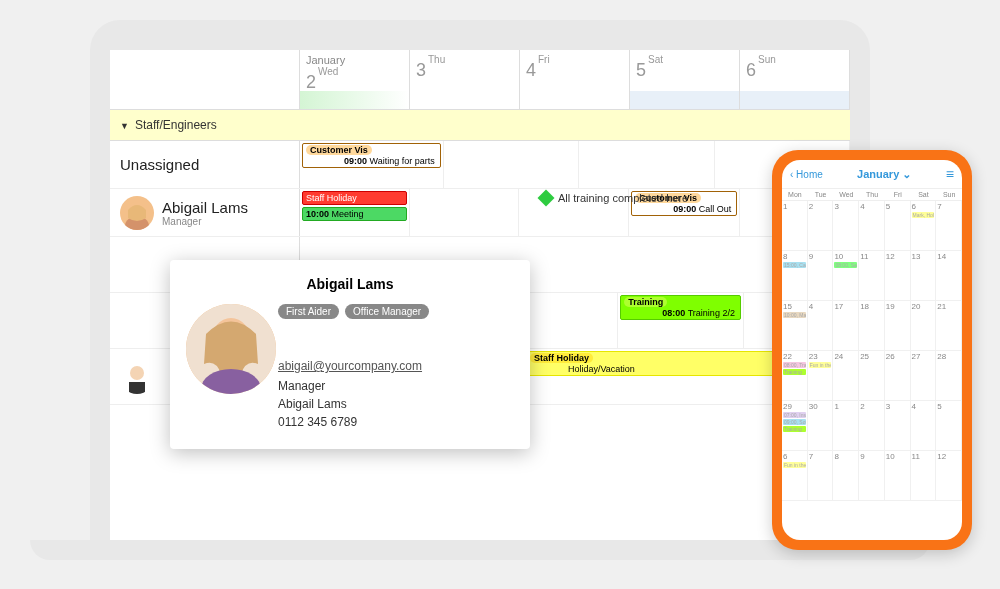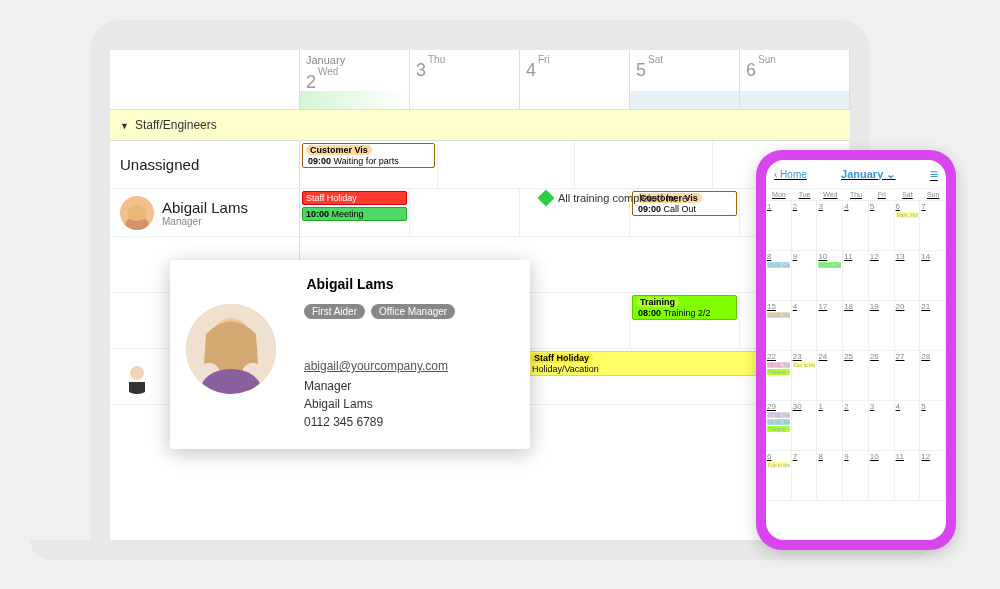--- a/index.html
+++ b/index.html
@@ -26,48 +26,48 @@
 .row-label { width: 190px; border-right: 1px solid #ddd; padding: 6px 10px; display: flex; align-items: center; gap: 8px; }
 .row-label .name { font-size: 15px; color: #222; }
 .row-label .role { font-size: 10px; color: #888; }
 .avatar { width: 34px; height: 34px; border-radius: 50%; background: #f4c08a; display: flex; align-items: center; justify-content: center; overflow: hidden; }
 .avatar svg { width: 100%; height: 100%; }
 .row-cells { display: flex; flex: 1; }
 .row-cell { flex: 1; border-right: 1px solid #eee; padding: 2px; position: relative; }
 
 .event { border-radius: 2px; font-size: 9px; padding: 1px 3px; margin-bottom: 2px; overflow: hidden; white-space: nowrap; }
 .event .head { font-weight: bold; border-radius: 8px; padding: 0 4px; display: inline-block; margin-bottom: 1px; }
-.event .body { padding: 0 2px; }
+.event .body { padding: 0 2px; margin-left: 36px; }
 .ev-orange { background: #fff; border: 1px solid #a16207; }
 .ev-orange .head { background: #ffd89b; }
 .ev-pink { background: #fff; border: 1px solid #e89ac7; }
 .ev-pink .head { background: #f5c6e0; }
 .ev-red { background: #ff3b30; color: #fff; border: 1px solid #c00; }
 .ev-green { background: #4cd964; border: 1px solid #2a2; }
 .ev-blue { background: #8ed6f0; border: 1px solid #5bc0de; }
 .ev-blue .head { background: #5bc0de; }
 .ev-yellow { background: #ffff66; border: 1px solid #e6e600; }
 .ev-yellow .head { background: #ffeb3b; }
 .ev-lime { background: #7fff00; border: 1px solid #5c0; }
 .ev-lime .head { background: #adff2f; }
 
 .diamond-note { position: absolute; left: 430px; top: 142px; display: flex; align-items: center; gap: 6px; font-size: 11px; color: #333; }
 .diamond { width: 12px; height: 12px; background: #2ecc40; transform: rotate(45deg); }
 
 .popover { position: absolute; left: 170px; top: 260px; width: 360px; background: #fff; box-shadow: 0 4px 20px rgba(0,0,0,0.25); border-radius: 4px; padding: 16px; z-index: 10; }
 .popover-title { font-size: 14px; font-weight: bold; text-align: center; margin-bottom: 12px; }
-.popover-body { display: flex; gap: 28px; }
+.popover-body { display: flex; gap: 2px; }
 .popover-avatar { width: 90px; height: 90px; border-radius: 50%; background: #f4c08a; overflow: hidden; flex-shrink: 0; }
 .popover-info { flex: 1; font-size: 12px; color: #333; }
 .badges { display: flex; gap: 6px; margin-bottom: 10px; }
 .badge { background: #888; color: #fff; font-size: 10px; padding: 2px 8px; border-radius: 10px; }
 .popover-info .email { color: #555; text-decoration: underline; display: block; margin-bottom: 6px; margin-top: 40px; }
 .popover-info div { margin-bottom: 4px; }
 
-.phone-frame { position: absolute; right: 44px; top: 150px; width: 200px; height: 400px; background: #d946ef; border-radius: 26px; padding: 10px; box-shadow: 0 4px 16px rgba(0,0,0,.2); text-decoration: underline; }
+.phone-frame { position: absolute; right: 28px; top: 150px; width: 200px; height: 400px; background: #f97316; border-radius: 26px; padding: 10px; box-shadow: 0 4px 16px rgba(0,0,0,.2); }
 .phone-screen { width: 100%; height: 100%; background: #fff; border-radius: 18px; overflow: hidden; display: flex; flex-direction: column; }
 .phone-header { display: flex; align-items: center; justify-content: space-between; padding: 6px 8px; border-bottom: 1px solid #eee; }
 .phone-header .home { color: #3498db; font-size: 10px; }
 .phone-header .title { color: #3498db; font-size: 11px; font-weight: bold; }
 .phone-header .menu { color: #3498db; font-size: 14px; }
 .phone-dow { display: flex; font-size: 7px; color: #888; border-bottom: 1px solid #eee; }
 .phone-dow span { flex: 1; text-align: center; padding: 2px 0; }
 .phone-grid { flex: 1; display: grid; grid-template-columns: repeat(7, 1fr); grid-auto-rows: 50px; }
 .phone-cell { border-right: 1px solid #f0f0f0; border-bottom: 1px solid #f0f0f0; font-size: 6px; color: #aaa; padding: 1px; position: relative; overflow: hidden; }
 .phone-cell .dn { font-size: 8px; color: #888; }

